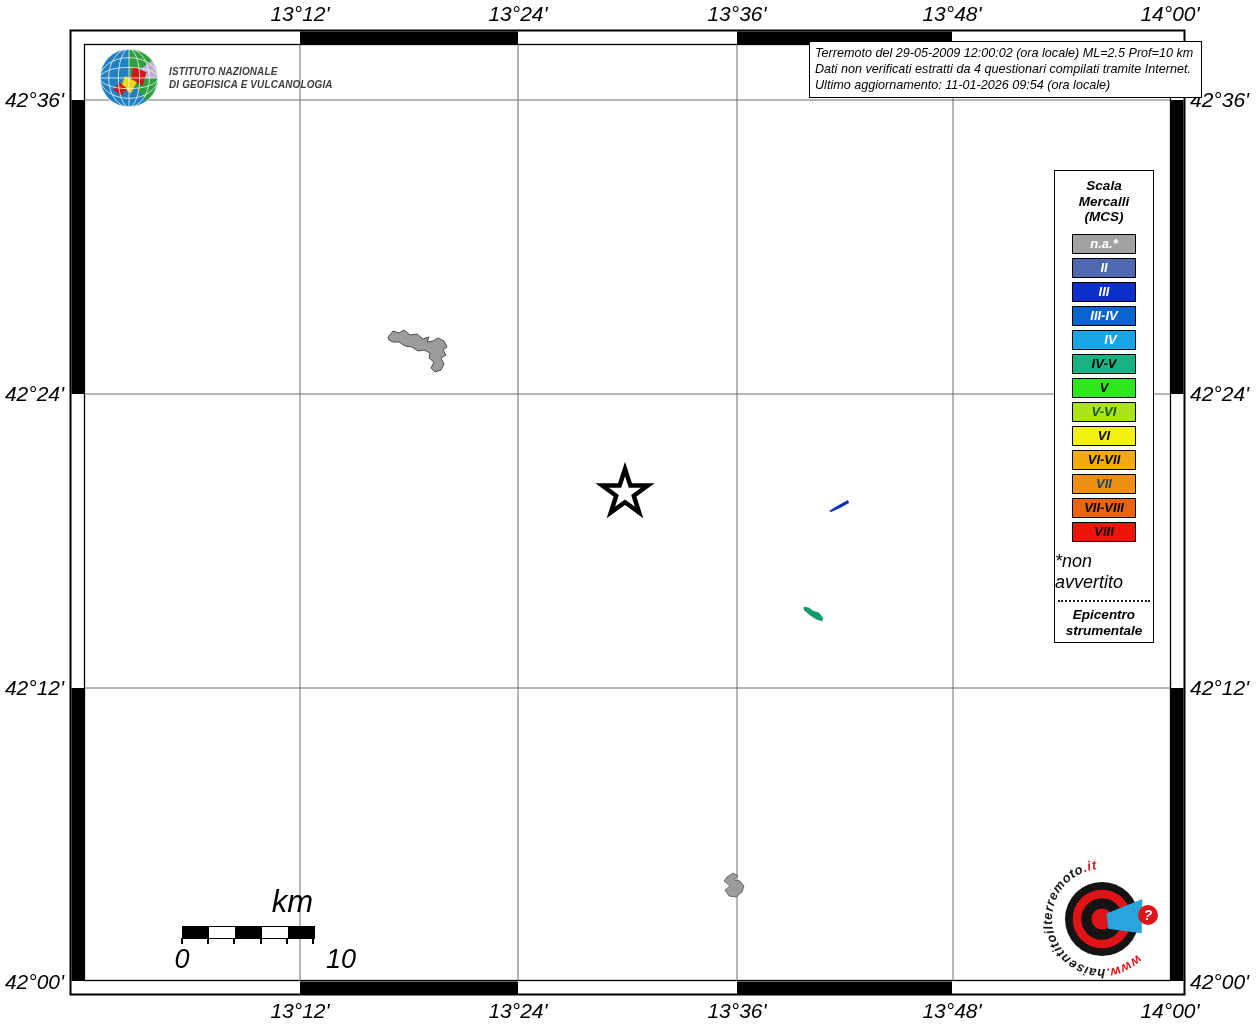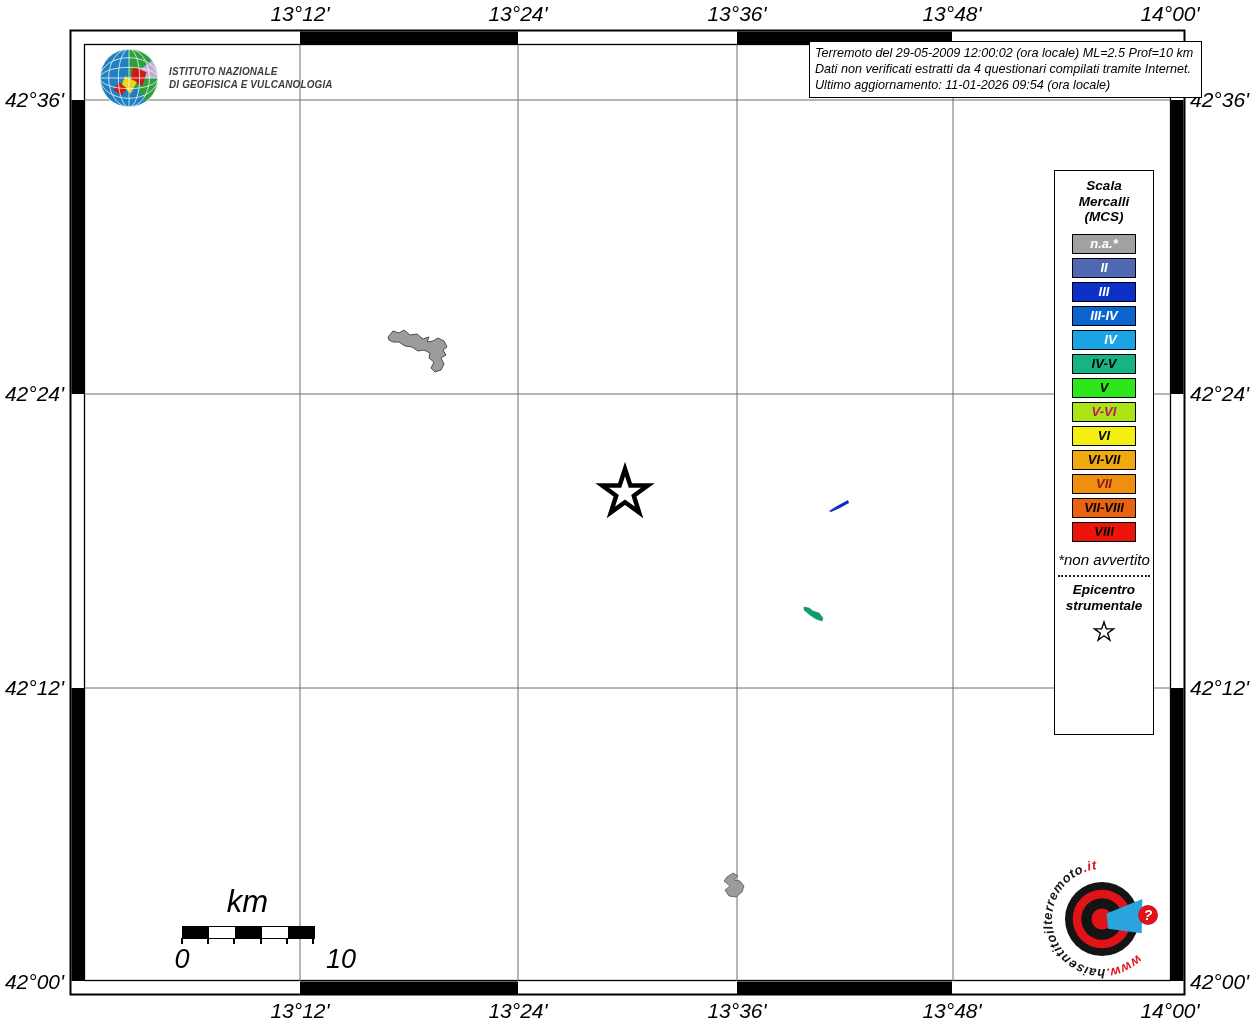--- a/index.html
+++ b/index.html
@@ -14,34 +14,34 @@
   .ax.rgt{left:1190px;text-align:left;transform:translateY(-50%);}
   
   .ingv{position:absolute;left:98px;top:47px;display:flex;align-items:center;gap:9px;}
   .ingv-text{font-size:11.5px;font-weight:bold;color:#3d3d3d;line-height:13.5px;
              letter-spacing:.2px;transform:scaleX(.86);transform-origin:left center;white-space:nowrap;}
   
   .infobox{position:absolute;left:765px;top:41px;width:393px;background:#fff;
            border:1px solid #000;box-sizing:border-box;padding:3px 5px;
            font-size:12.6px;line-height:16.2px;white-space:nowrap;overflow:hidden;margin-left:44px;}
   
-  .legend{position:absolute;left:1054px;top:170px;width:100px;height:565px;background:#fff;
+  .legend{position:absolute;left:1054px;top:170px;width:100px;height:473px;background:#fff;
           border:1px solid #000;box-sizing:border-box;display:flex;flex-direction:column;
           align-items:center;padding-top:7px;}
   .lg-title{font-weight:bold;font-size:13.5px;line-height:15.5px;text-align:center;}
   .lg-items{margin-top:7px;display:flex;flex-direction:column;align-items:center;}
   .lg-box{width:64px;height:20px;border:1px solid #000;box-sizing:border-box;margin:2px 0;
           font-weight:bold;font-size:13px;display:flex;align-items:center;justify-content:center;}
-  .lg-note{font-size:15px;margin-top:7px;}
+  .lg-note{font-size:18px;margin-top:7px;}
   .lg-div{width:92px;border-top:2px dotted #222;margin:7px 0 5px;}
   .lg-epi{font-weight:bold;font-size:13.5px;line-height:16.5px;text-align:center;}
   .lg-star{margin-top:4px;}
   
   .sbarwrap{position:absolute;left:182px;top:888px;width:131px;}
-  .sbar-km{position:absolute;left:0;top:-4px;width:100%;text-align:center;font-size:31px;}
+  .sbar-km{position:absolute;left:0;top:-4px;width:100%;text-align:right;font-size:31px;}
   .sbar{position:absolute;left:0;top:38px;width:131px;height:11px;border:1.5px solid #000;
         display:flex;box-sizing:content-box;background:#fff;}
   .sbar .seg{flex:1;}
   .tick{position:absolute;top:50px;width:2px;height:6px;background:#000;transform:translateX(-50%);}
   .sbar-0{position:absolute;left:0;top:56px;transform:translateX(-50%);font-size:27px;}
   .sbar-10{position:absolute;left:131px;top:56px;transform:translateX(-35%);font-size:27px;padding-left:36px;}
   
   .wm{position:absolute;left:1036px;top:853px;width:132px;height:132px;}
 </style>
 </head>
@@ -144,24 +144,24 @@
       <div>(MCS)</div>
     </div>
     <div class="lg-items">
       <div class="lg-box" style="background-color: rgb(162, 162, 162); color: rgb(255, 255, 255);">n.a.*</div>
       <div class="lg-box" style="background-color: rgb(78, 104, 178); color: rgb(255, 255, 255);">II</div>
       <div class="lg-box" style="background-color: rgb(11, 47, 200); color: rgb(255, 255, 255);">III</div>
       <div class="lg-box" style="background-color: rgb(10, 100, 208); color: rgb(255, 255, 255);">III-IV</div>
       <div class="lg-box" style="background-color: rgb(25, 164, 230); color: rgb(255, 255, 255); padding-left: 13px;">IV</div>
       <div class="lg-box" style="background-color: rgb(24, 179, 132); color: rgb(0, 0, 0);">IV-V</div>
       <div class="lg-box" style="background-color: rgb(45, 231, 28); color: rgb(0, 0, 0);">V</div>
-      <div class="lg-box" style="background-color: rgb(171, 227, 22); color: #be185d;">V-VI</div>
+      <div class="lg-box" style="background-color: rgb(171, 227, 22); color: #14532d;">V-VI</div>
       <div class="lg-box" style="background-color: rgb(242, 239, 17); color: rgb(0, 0, 0); text-align: right;">VI</div>
       <div class="lg-box" style="background-color: rgb(240, 170, 16); color: rgb(0, 0, 0);">VI-VII</div>
-      <div class="lg-box" style="background-color: rgb(239, 143, 17); color: #7f1d1d;">VII</div>
+      <div class="lg-box" style="background-color: rgb(239, 143, 17); color: #0c4a6e;">VII</div>
       <div class="lg-box" style="background-color: rgb(233, 100, 14); color: rgb(0, 0, 0);">VII-VIII</div>
       <div class="lg-box" style="background-color: rgb(238, 20, 9); color: rgb(0, 0, 0);">VIII</div>
     </div>
     <div class="lg-note">*non avvertito</div>
     <div class="lg-div"></div>
     <div class="lg-epi">
       <div>Epicentro</div>
       <div>strumentale</div>
     </div>
     <svg class="lg-star" width="26" height="26" viewBox="-13 -13 26 26">

